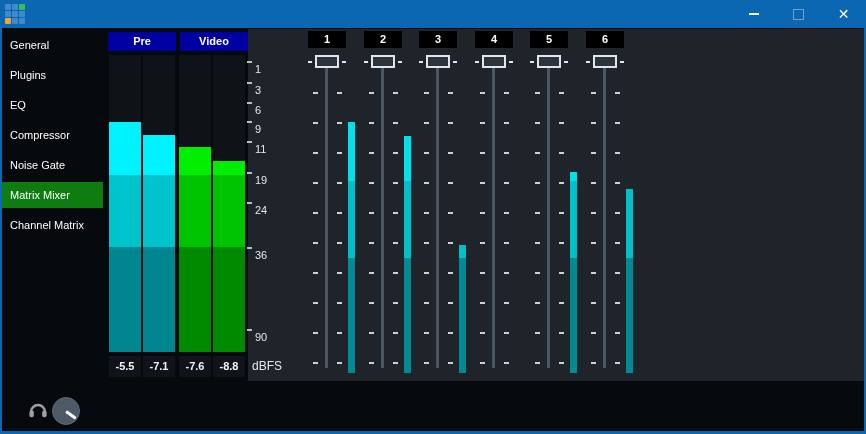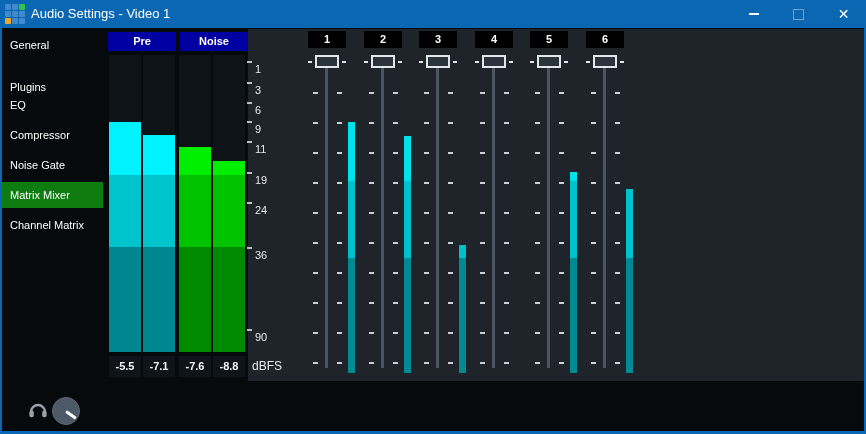--- a/index.html
+++ b/index.html
@@ -72,51 +72,50 @@
         <span style="background: rgb(66, 137, 206);"></span>
         <span style="background: rgb(66, 137, 206);"></span>
         <span style="background: rgb(53, 194, 74);"></span>
         <span style="background: rgb(66, 137, 206);"></span>
         <span style="background: rgb(66, 137, 206);"></span>
         <span style="background: rgb(66, 137, 206);"></span>
         <span style="background: rgb(237, 167, 45);"></span>
         <span style="background: rgb(66, 137, 206);"></span>
         <span style="background: rgb(66, 137, 206);"></span>
       </div>
-    <div class="win-title">Audio Settings - Video 1</div>
     <div class="tb-btn min">
         <span class="glyph-min"></span>
       </div>
     <div class="tb-btn max">
         <span class="glyph-max"></span>
       </div>
     <div class="tb-btn cls">
         <span class="glyph-cls">✕</span>
       </div>
   </div>
 
   <div id="sidebar">
       <div class="side-item" style="top: 30px;">General</div>
-      <div class="side-item" style="top: 72px;">Plugins</div>
+      <div class="side-item" style="top: 60px;">Plugins</div>
       <div class="side-item" style="top: 90px;">EQ</div>
       <div class="side-item" style="top: 120px;">Compressor</div>
       <div class="side-item" style="top: 150px;">Noise Gate</div>
       <div class="side-item selected" style="top: 182px;">Matrix Mixer</div>
       <div class="side-item" style="top: 210px;">Channel Matrix</div>
     </div>
 
   <div id="meters">
       <div class="grp-label" style="left: 108px;">Pre</div>
       <div class="m-col" style="left: 109px;"></div>
       <div class="m-bar" style="left: 109px; top: 122px; height: 230px; background: linear-gradient(rgb(0, 242, 255) 0px, rgb(0, 242, 255) 53px, rgb(0, 196, 203) 53px, rgb(0, 196, 203) 125px, rgb(0, 134, 142) 125px, rgb(0, 134, 142) 100%);"></div>
       <div class="val-box" style="left: 109px;">-5.5</div>
       <div class="m-col" style="left: 143px;"></div>
       <div class="m-bar" style="left: 143px; top: 135px; height: 217px; background: linear-gradient(rgb(0, 242, 255) 0px, rgb(0, 242, 255) 40px, rgb(0, 196, 203) 40px, rgb(0, 196, 203) 112px, rgb(0, 134, 142) 112px, rgb(0, 134, 142) 100%);"></div>
       <div class="val-box" style="left: 143px;">-7.1</div>
-      <div class="grp-label" style="left: 180px;">Noise</div>
+      <div class="grp-label" style="left: 180px;">Video</div>
       <div class="m-col" style="left: 179px;"></div>
       <div class="m-bar" style="left: 179px; top: 147px; height: 205px; background: linear-gradient(rgb(0, 238, 0) 0px, rgb(0, 238, 0) 28px, rgb(0, 195, 0) 28px, rgb(0, 195, 0) 100px, rgb(0, 138, 0) 100px, rgb(0, 138, 0) 100%);"></div>
       <div class="val-box" style="left: 179px;">-7.6</div>
       <div class="m-col" style="left: 213px;"></div>
       <div class="m-bar" style="left: 213px; top: 161px; height: 191px; background: linear-gradient(rgb(0, 238, 0) 0px, rgb(0, 238, 0) 14px, rgb(0, 195, 0) 14px, rgb(0, 195, 0) 86px, rgb(0, 138, 0) 86px, rgb(0, 138, 0) 100%);"></div>
       <div class="val-box" style="left: 213px;">-8.8</div>
     </div>
   <div id="scale">
       <div class="scale-tick" style="top: 61px;"></div>
       <div class="scale-num" style="top: 64px;">1</div>

